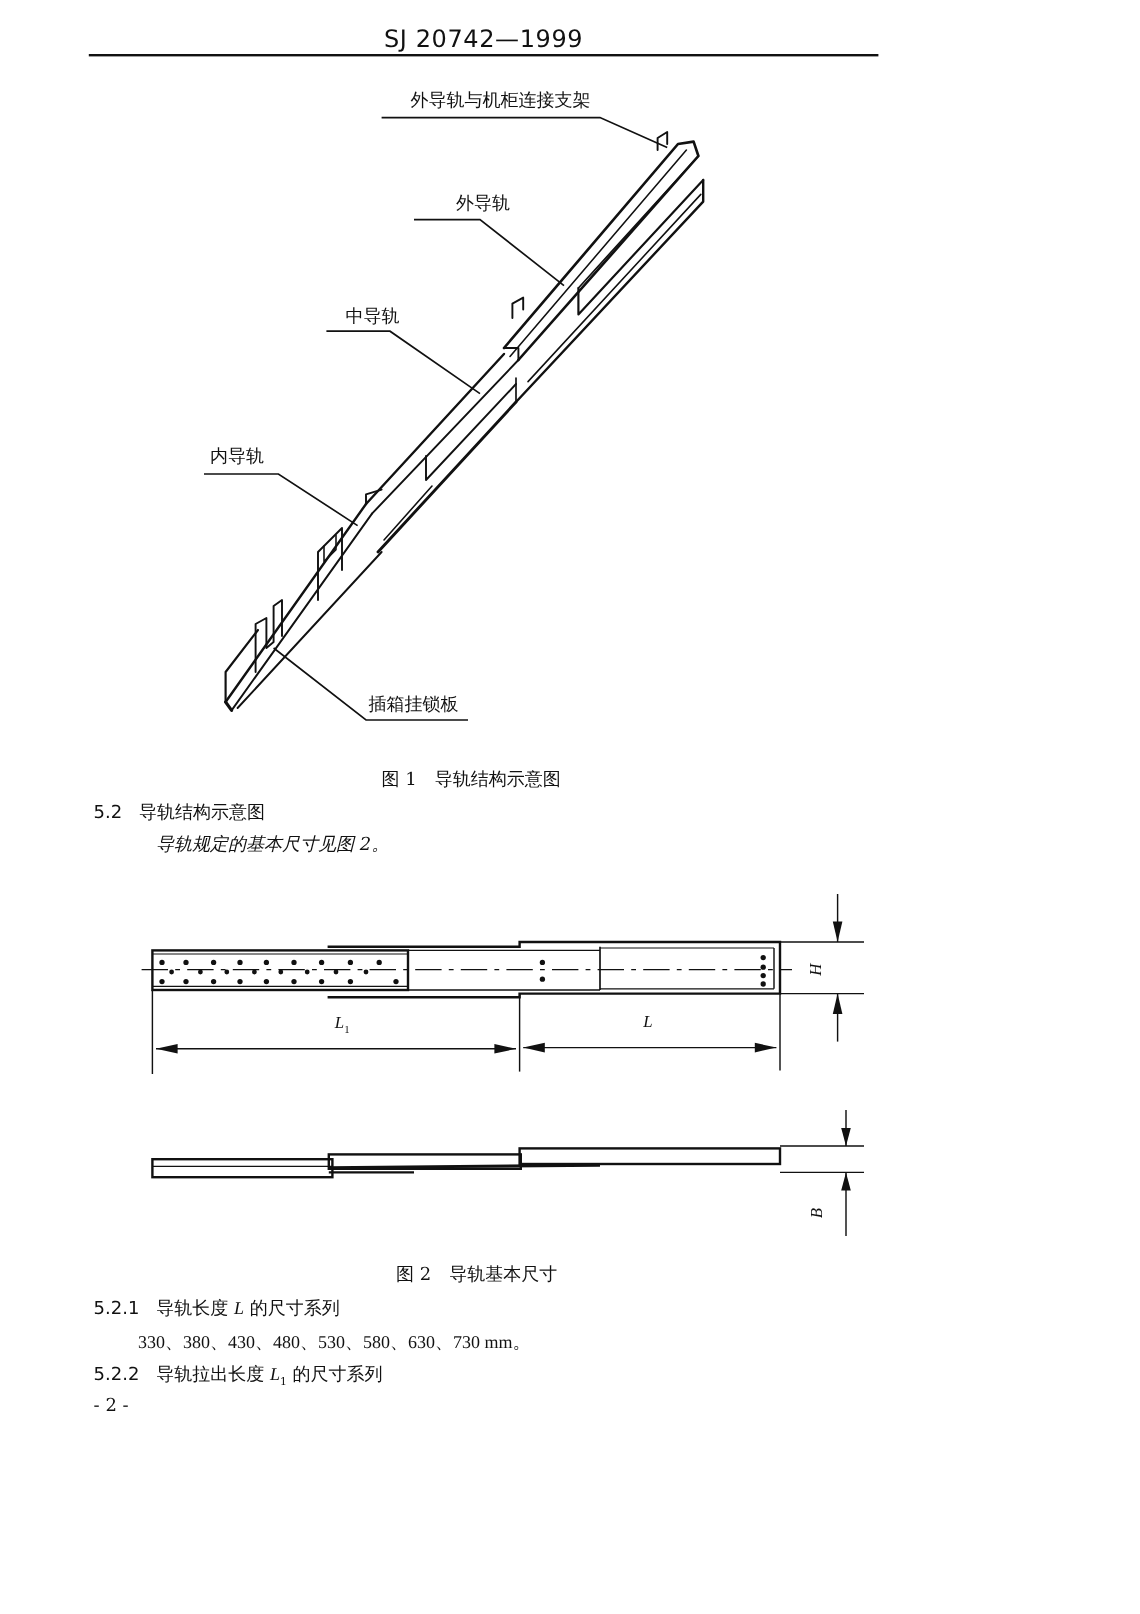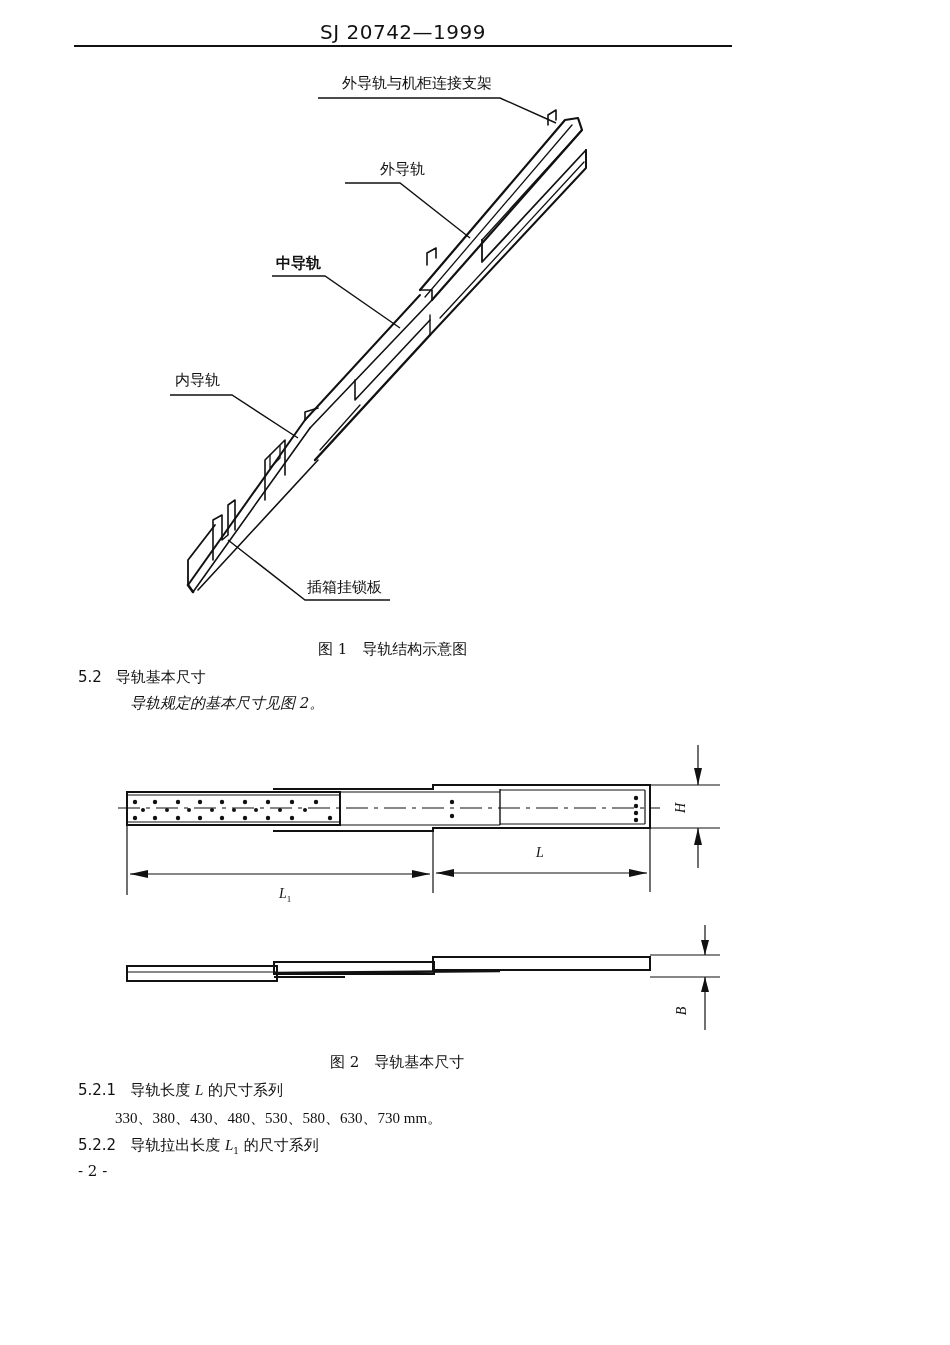--- a/index.html
+++ b/index.html
@@ -59,28 +59,28 @@
     <polyline points="318,98 500,98 556,123"></polyline>
     <polyline points="345,183 400,183 470,238"></polyline>
     <polyline points="272,276 325,276 400,328"></polyline>
     <polyline points="170,395 232,395 298,438"></polyline>
     <polyline points="228,540 305,600 390,600"></polyline>
   </g>
 </svg>
 
 <div class="label" style="left:342px; top:74px;">外导轨与机柜连接支架</div>
 <div class="label" style="left:338px; top:160px;margin-left:42px;">外导轨</div>
-<div class="label" style="left:276px; top:254px;font-weight:bold;">中导轨</div>
+<div class="label" style="left:288px; top:254px;">中导轨</div>
 <div class="label" style="left:175px; top:371px;">内导轨</div>
 <div class="label" style="left:307px; top:578px;">插箱挂锁板</div>
 
 <div class="caption" style="left:318px; top:640px;">图 1　导轨结构示意图</div>
 
 <div class="text" style="left:78px; top:668px;">
-  <span class="sec-num">5.2</span><span>导轨基本尺寸</span>
+  <span class="sec-num">5.2</span><span>导轨结构示意图</span>
 </div>
 <div class="text" style="left:130px; top:694px;font-style:italic;">导轨规定的基本尺寸见图 2。</div>
 
 <svg class="fig-svg" style="top:0" width="950" height="1050" viewBox="0 0 950 1050">
   <g stroke="#111" fill="none">
 
     <rect x="127" y="792" width="213" height="33" stroke-width="2"></rect>
     <line x1="127" y1="795" x2="340" y2="795" stroke-width="1"></line>
     <line x1="127" y1="822" x2="340" y2="822" stroke-width="1"></line>
     <polyline points="273,789 433,789 433,785 650,785 650,828 433,828 433,831 273,831" stroke-width="2"></polyline>
@@ -152,21 +152,21 @@
     <polygon points="430,874 412,870 412,878"></polygon>
     <polygon points="436,873 454,869 454,877"></polygon>
     <polygon points="647,873 629,869 629,877"></polygon>
     <polygon points="698,785 694,768 702,768"></polygon>
     <polygon points="698,828 694,845 702,845"></polygon>
     <polygon points="705,955 701,940 709,940"></polygon>
     <polygon points="705,977 701,992 709,992"></polygon>
   </g>
 </svg>
 
-<div class="dimlabel" style="left:279px; top:846px;margin-top:40px;"><span>L</span><sub style="font-size:9px;font-style:normal">1</sub></div>
+<div class="dimlabel" style="left:279px; top:846px;"><span>L</span><sub style="font-size:9px;font-style:normal">1</sub></div>
 <div class="dimlabel" style="left:536px; top:845px;">L</div>
 <div class="dimlabel" style="left:676px; top:800px; transform: rotate(-90deg);">H</div>
 <div class="dimlabel" style="left:678px; top:1003px; transform: rotate(-90deg);">B</div>
 
 <div class="caption" style="left:330px; top:1053px;text-align:right;">图 2　导轨基本尺寸</div>
 
 <div class="text" style="left:78px; top:1081px;">
   <span class="sec-num">5.2.1</span><span>导轨长度 </span><span class="ital">L</span><span> 的尺寸系列</span>
 </div>
 <div class="text" style="left:115px; top:1109px; font-family: 'Liberation Serif', serif;">330、380、430、480、530、580、630、730 mm。</div>

